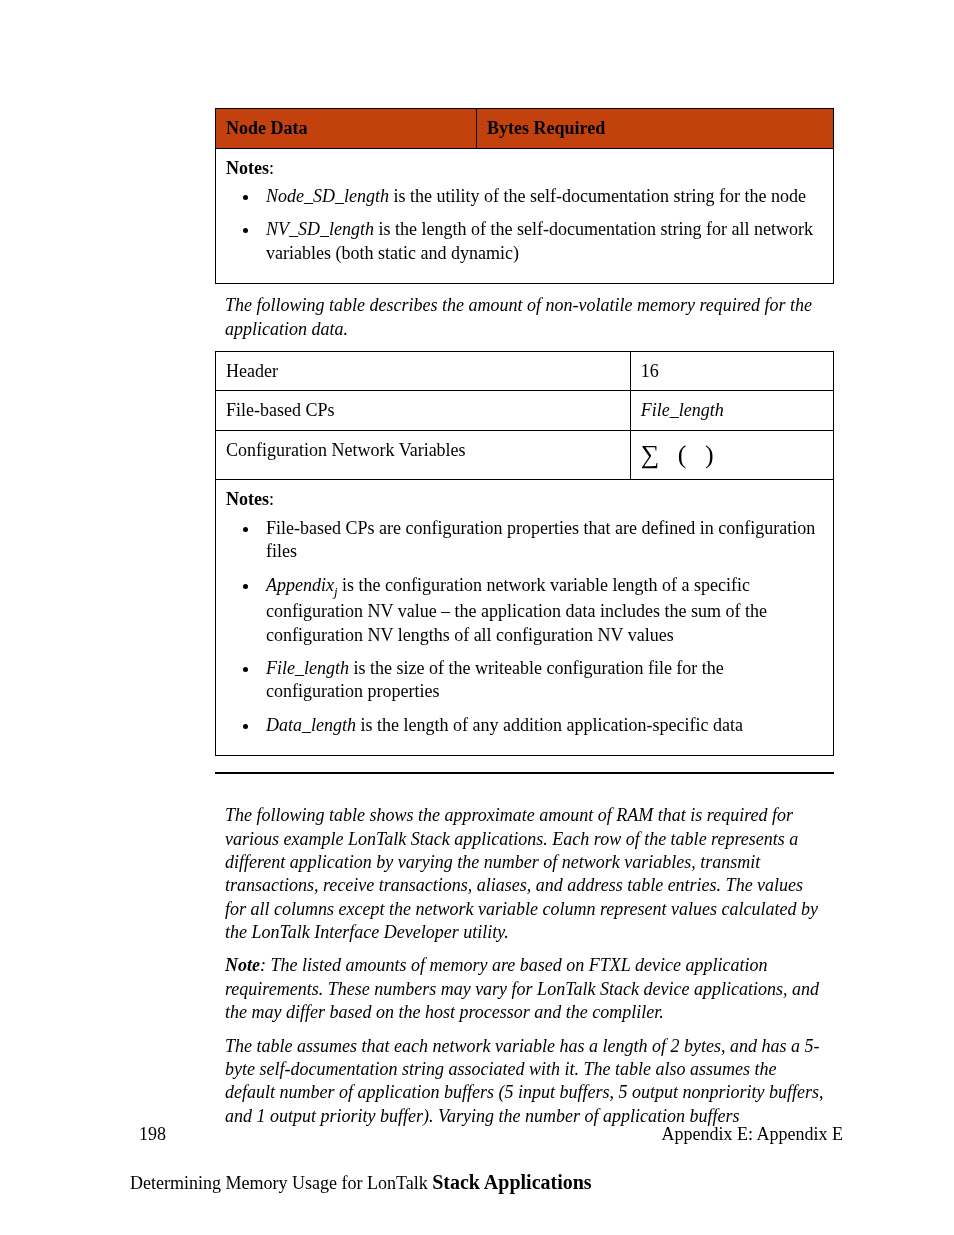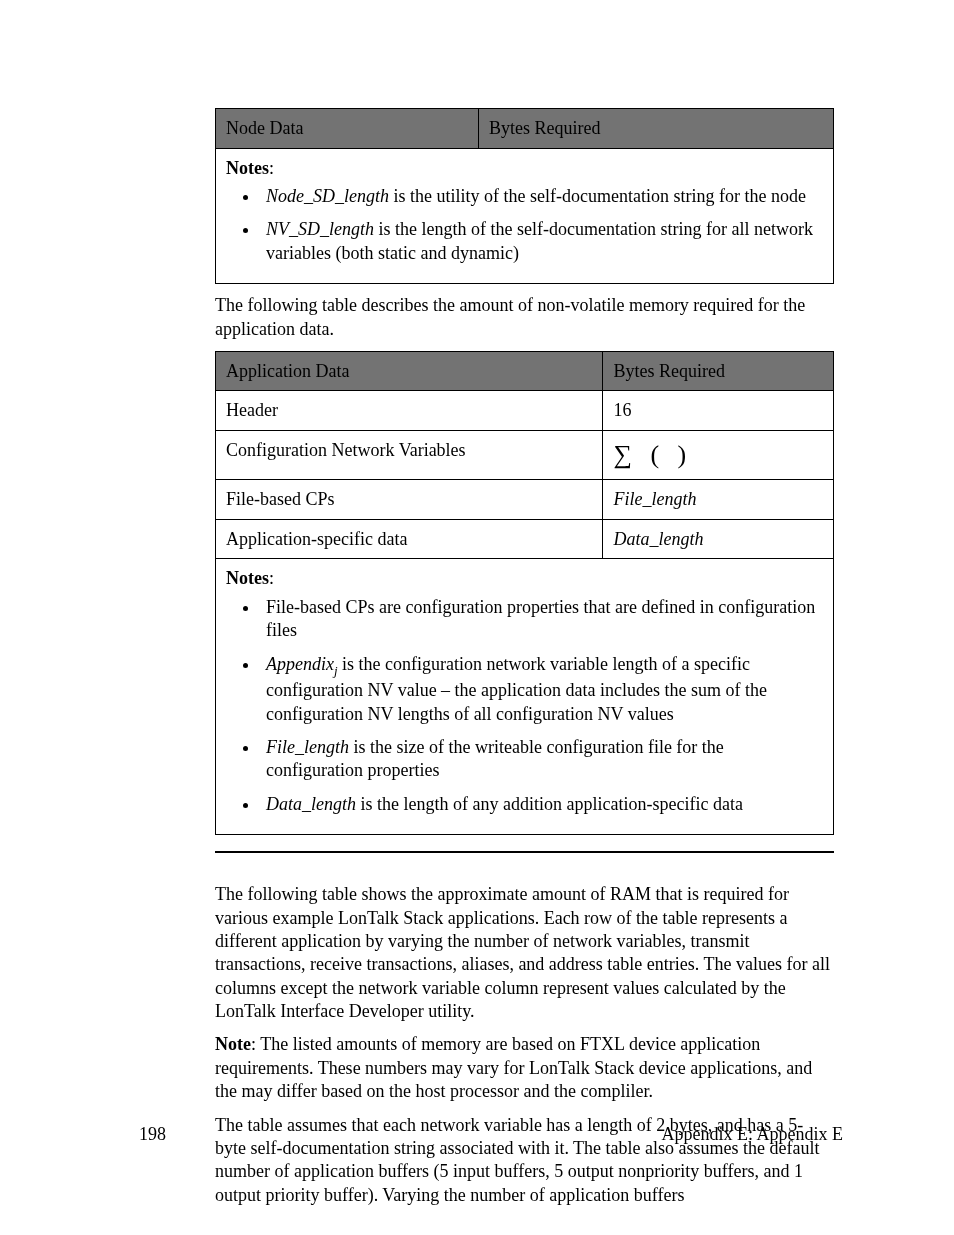--- a/index.html
+++ b/index.html
@@ -23,41 +23,42 @@
     width: 100%;
     margin: 0 0 8px 0;
   }
   table.box th, table.box td {
     border: 1px solid #000;
     padding: 8px 10px;
     text-align: left;
     vertical-align: top;
   }
   table.box th {
-    background: #737373;
-    font-weight: normal;
+    background: #c2410c;
+    font-weight: bold;
   }
   .notes-cell {
     padding: 8px 10px 14px 10px;
   }
   .notes-label {
     font-weight: bold;
   }
   ul.bullets {
     margin: 6px 0 0 34px;
     padding: 0;
   }
   ul.bullets li {
     margin: 4px 0 10px 0;
     padding-left: 6px;
     line-height: 1.3;
   }
   .para {
-    margin: 10px 0;
+    margin: 10px 10px;
     line-height: 1.3;
+    font-style: italic;
   }
   .italic { font-style: italic; text-align: center; }
   .bold { font-weight: bold; text-align: center; }
   .sub { font-size: 0.72em; vertical-align: sub; font-style: italic; }
   .sigma-cell {
     font-size: 26px;
     letter-spacing: 6px;
     padding-top: 6px;
   }
   .hr {
@@ -108,39 +109,31 @@
         </ul>
       </td>
     </tr>
   </tbody>
     </table>
 
   <p class="para">The following table describes the amount of non-volatile memory required for the application data.</p>
 
   <table class="box">
     <tbody>
-        <tr>
-      <th>Application Data</th>
-      <th>Bytes Required</th>
-    </tr>
     <tr>
       <td>Header</td>
       <td>16</td>
-    </tr>
-    <tr>
-      <td>Configuration Network Variables</td>
-      <td class="sigma-cell">∑ (            )</td>
     </tr>
     <tr>
       <td>File-based CPs</td>
       <td class="italic">File_length</td>
     </tr>
     <tr>
-      <td>Application-specific data</td>
-      <td class="italic">Data_length</td>
+      <td>Configuration Network Variables</td>
+      <td class="sigma-cell">∑ (            )</td>
     </tr>
     <tr>
       <td colspan="2" class="notes-cell">
         <span class="notes-label">Notes</span><span>:</span>
         <ul class="bullets">
           <li>File-based CPs are configuration properties that are defined in configuration files</li>
           <li>
             <span class="italic">Appendix</span><span class="sub">j</span><span> is the configuration network variable length of a specific configuration NV value – the application data includes the sum of the configuration NV lengths of all configuration NV values</span>
           </li>
           <li>
@@ -163,14 +156,17 @@
     <span class="bold">Note</span><span>: The listed amounts of memory are based on FTXL device application requirements.  These numbers may vary for LonTalk Stack device applications, and the may differ based on the host processor and the compliler.</span>
   </p>
 
   <p class="para">The table assumes that each network variable has a length of 2 bytes, and has a 5-byte self-documentation string associated with it.  The table also assumes the default number of application buffers (5 input buffers, 5 output nonpriority buffers, and 1 output priority buffer).  Varying the number of application buffers</p>
 
   <div class="footer">
     <span>198</span>
     <span>Appendix E: Appendix E</span>
   </div>
 
+  <div class="bottom-title">
+    <span>Determining Memory Usage for LonTalk </span><span class="big">Stack Applications</span>
+  </div>
 
 </div>
 
 </body></html>

